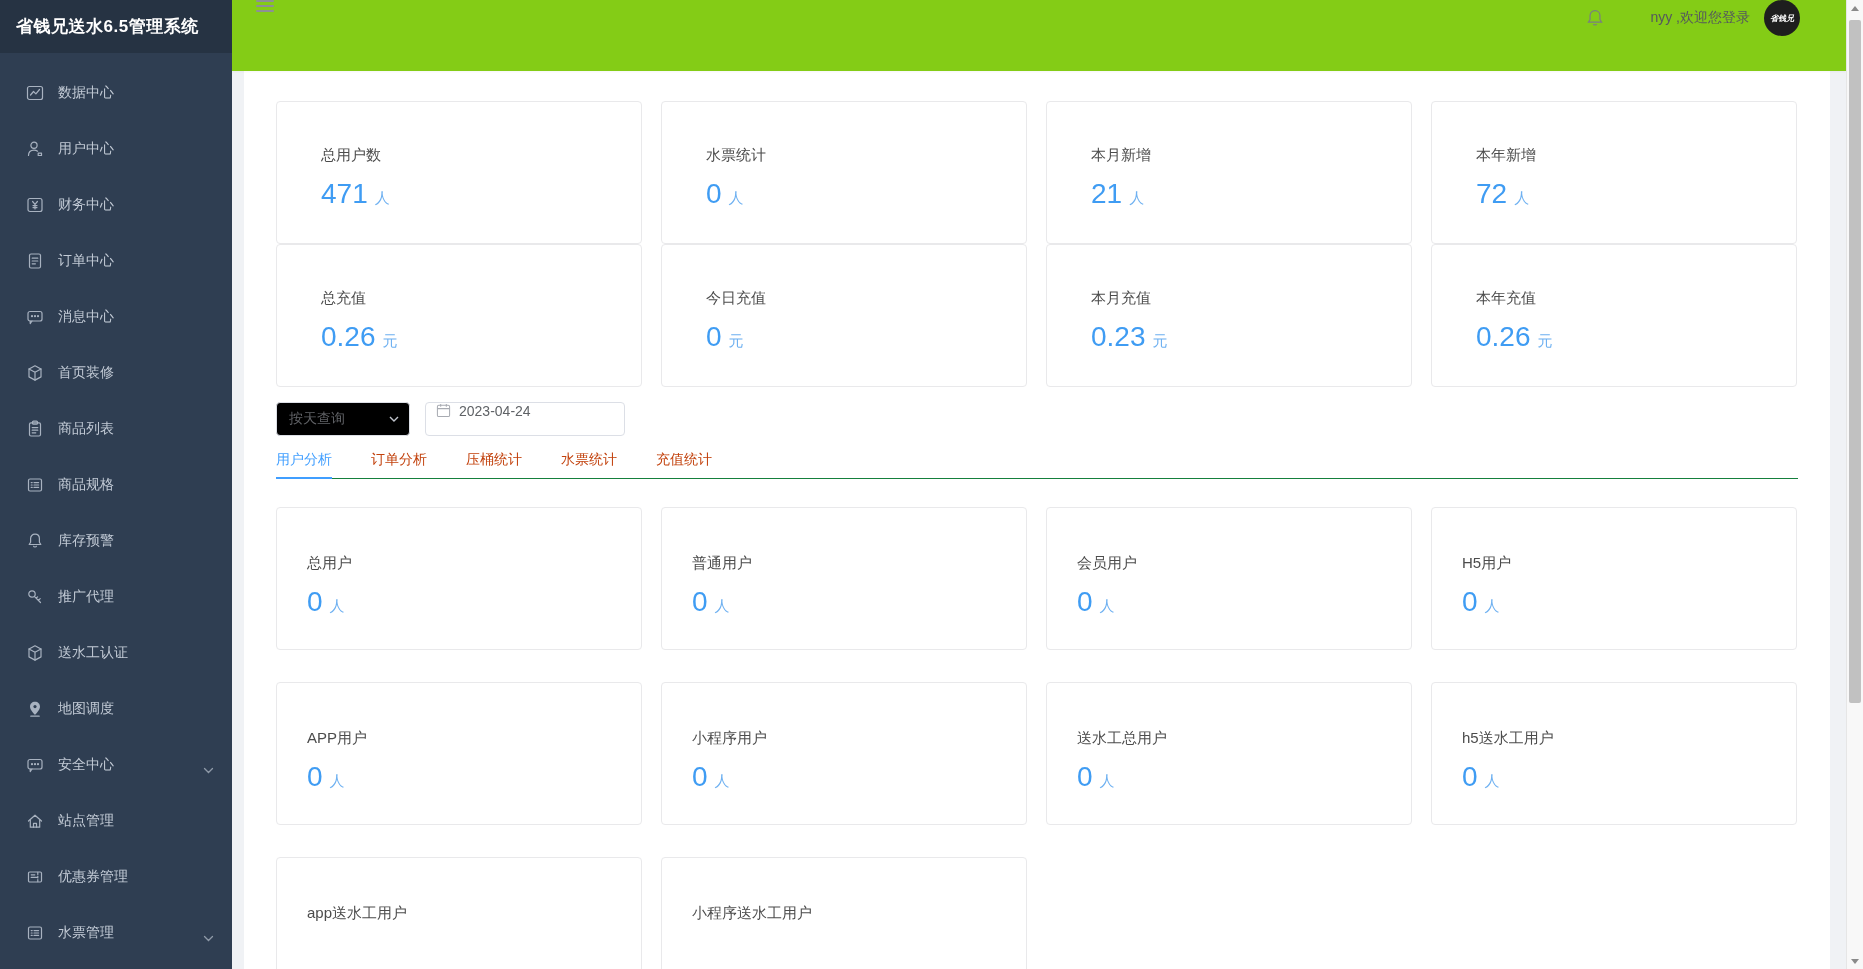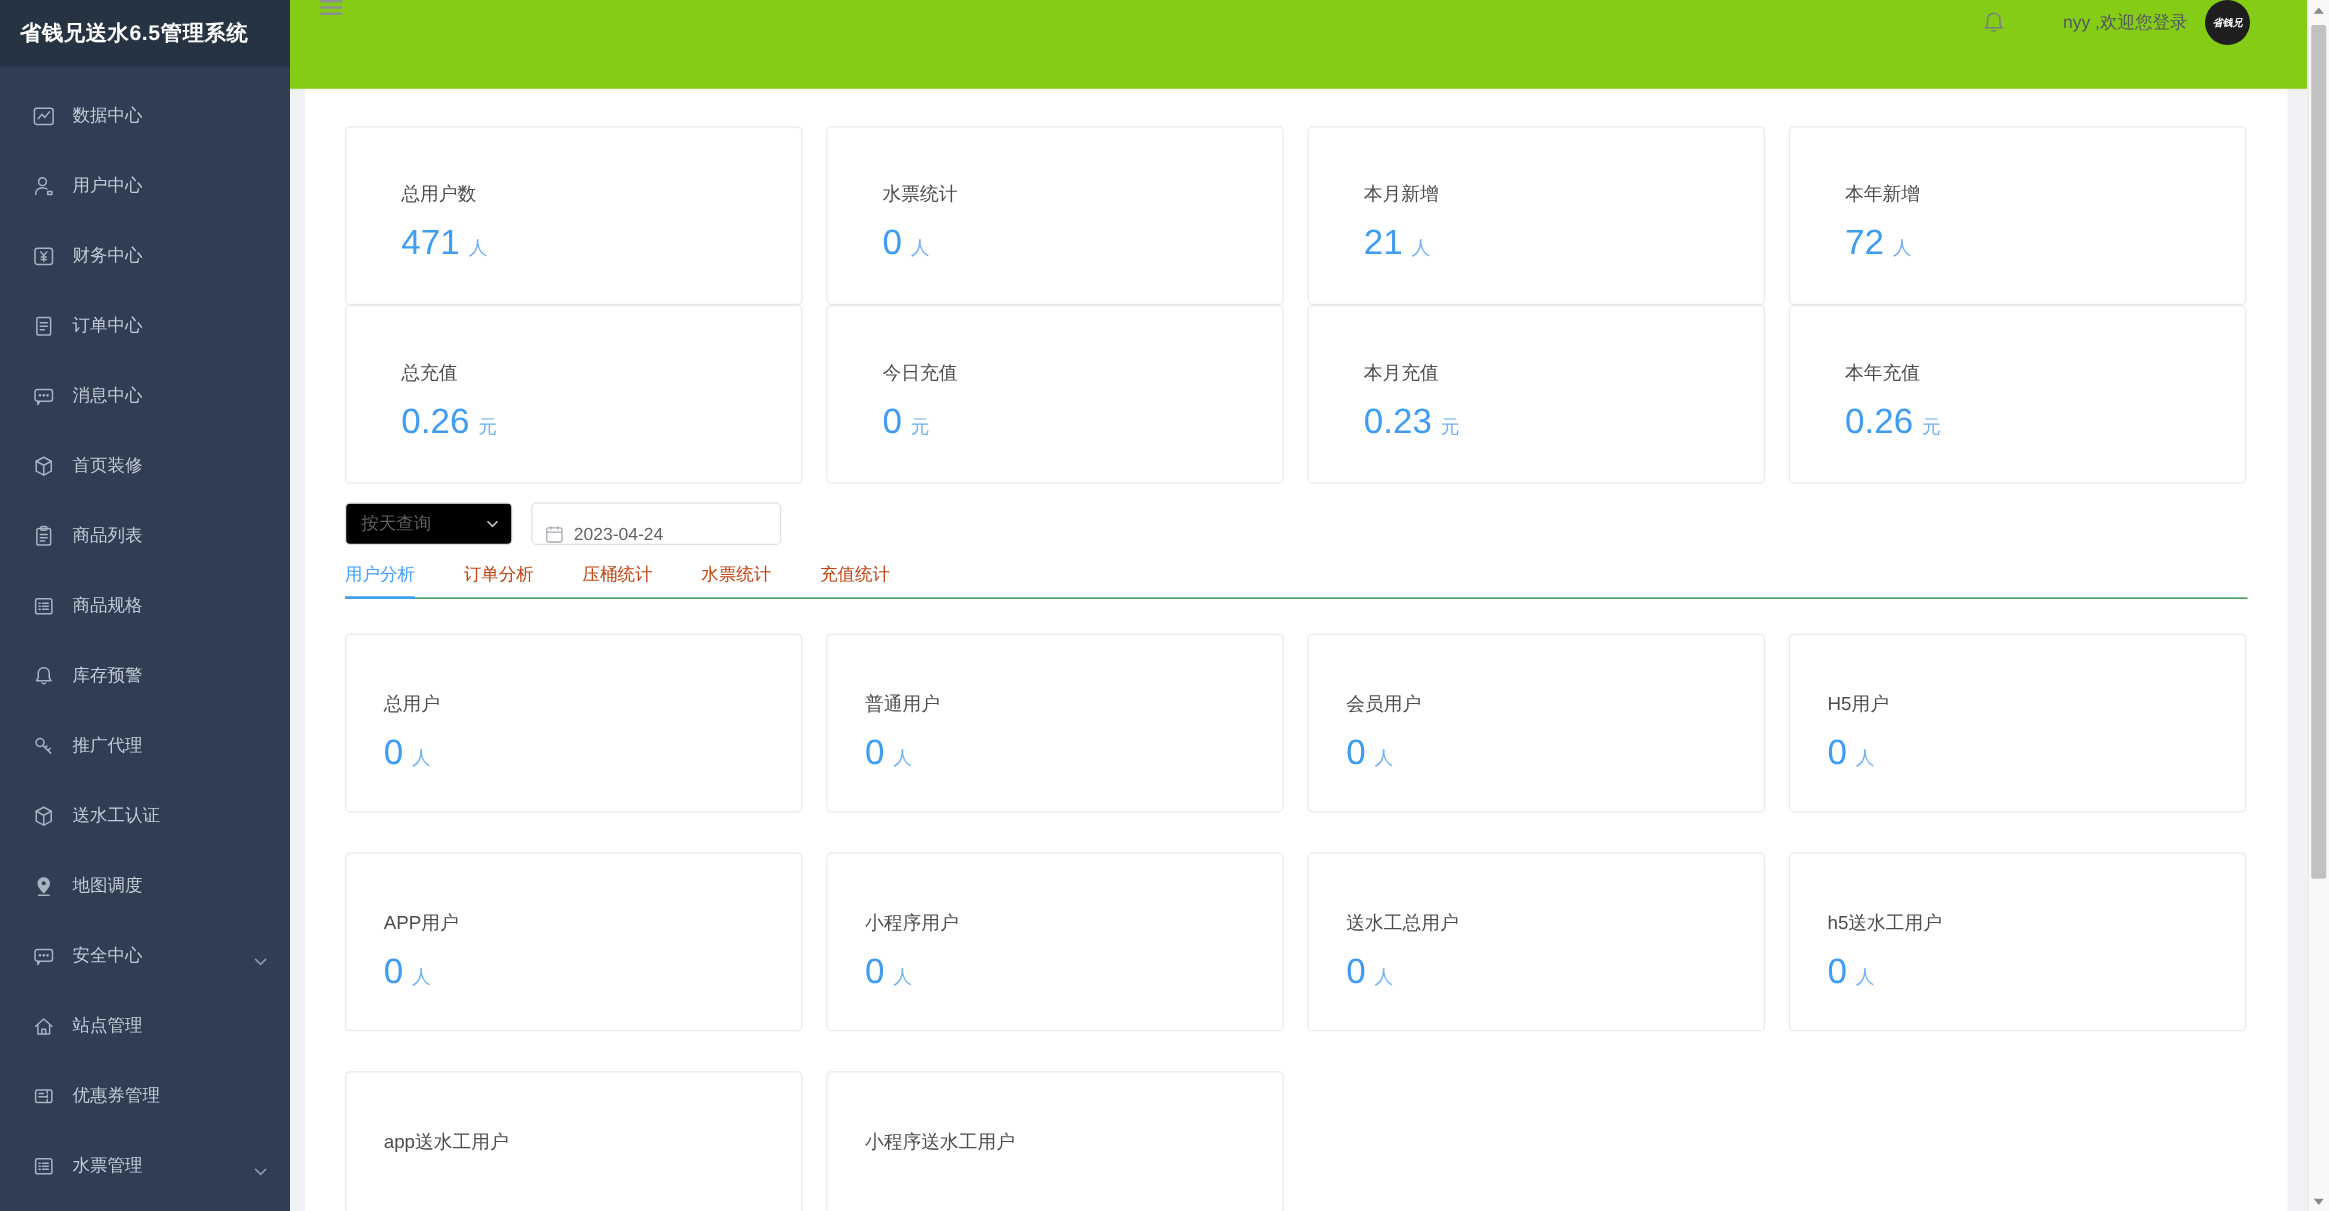--- a/index.html
+++ b/index.html
@@ -50,21 +50,21 @@
   .stat-value .num { font-size:28px; color:#3f9cf3; }
   .stat-value .unit { font-size:15px; color:#6fb1f1; margin-left:7px; }
   
   .filter-row { margin-top:15px; display:flex; align-items:center; }
   .select-box { width:134px; height:34px; border:1px solid #dcdfe6; border-radius:4px;
     display:flex; align-items:center; padding:0 10px 0 12px; cursor:pointer;
     background:#000000; }
   .select-box .sel-text { font-size:14px; color:#606266; flex:1; }
   .caret { width:10px; height:6px; }
   .date-box { width:200px; height:34px; border:1px solid #dcdfe6; border-radius:4px;
-    display:flex; align-items:flex-end; padding-left:10px; margin-left:15px;
+    display:flex; align-items:flex-start; padding-left:10px; margin-left:15px;
     cursor:pointer; background:#fff; }
   .date-box .cal { width:15px; height:15px; margin-right:8px; }
   .date-box .date-text { font-size:14px; color:#5f6266; }
   
   .tabs { margin-top:4px; height:39px; border-bottom:1px solid #15803d;
     display:flex; align-items:flex-start; }
   .tab { font-size:14px; color:#c2410c; margin-right:39px; cursor:pointer;
     height:38px; line-height:38px; position:relative; }
   .tab.active { color:#409eff; }
   .tab.active::after { content:""; position:absolute; left:0; right:0; bottom:-1px;

